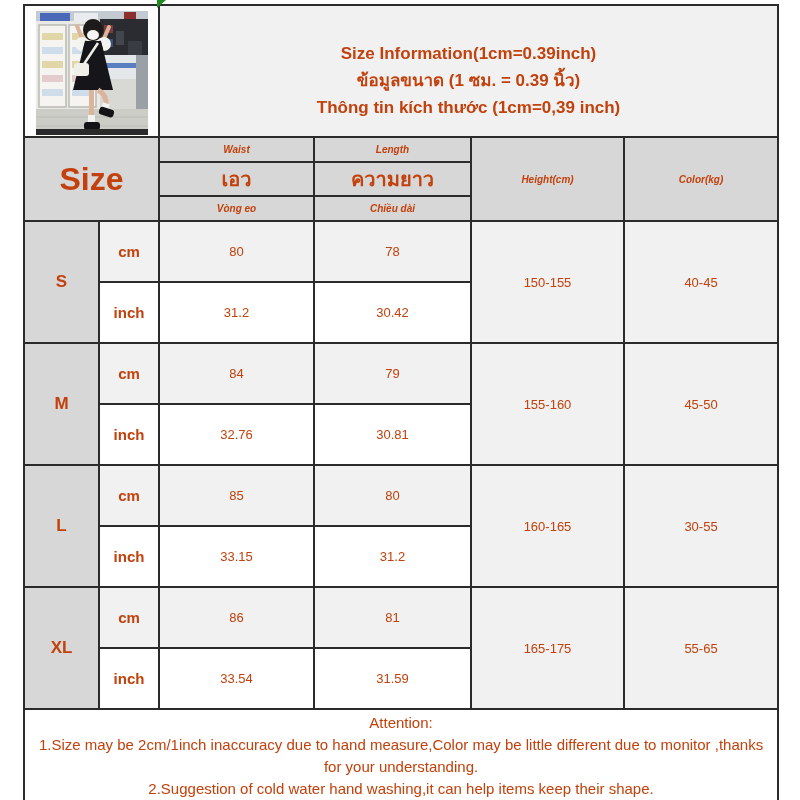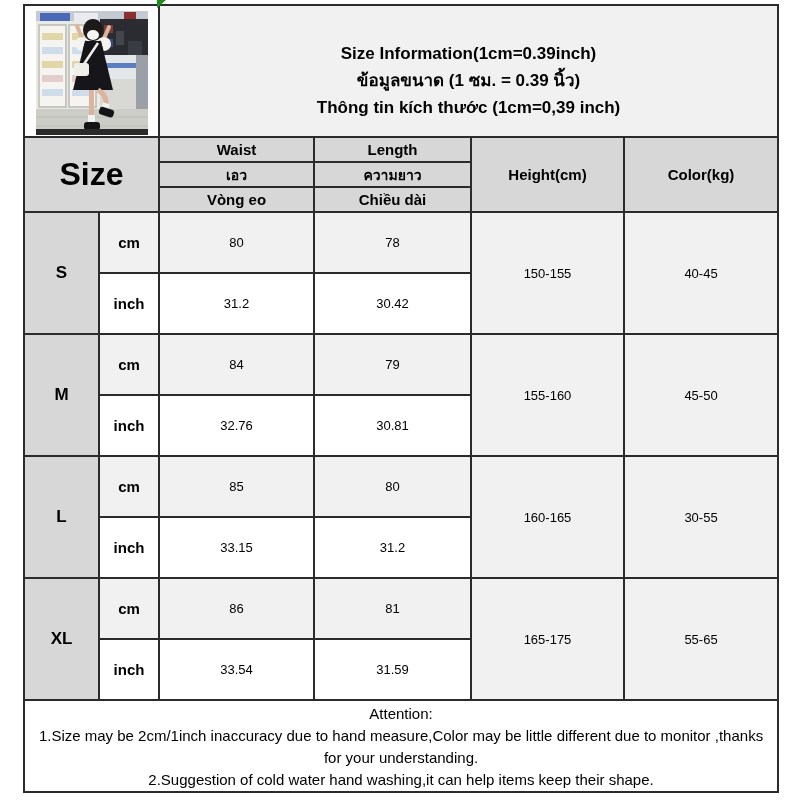--- a/index.html
+++ b/index.html
@@ -1,34 +1,34 @@
 <!DOCTYPE html>
 <html><head>
 <meta charset="utf-8">
 <style>
   html,body{margin:0;padding:0;background:#ffffff;}
   .canvas{position:relative;width:800px;height:800px;background:#ffffff;overflow:hidden;
-          font-family:"Liberation Sans",sans-serif;color:#000000;}
+          font-family:"Liberation Sans",sans-serif;color:#c2410c;}
   table.size-chart{position:absolute;left:23px;top:4px;border-collapse:collapse;table-layout:fixed;
           width:754px;}
   table.size-chart td{border:2px solid #2b2b2b;text-align:center;vertical-align:middle;padding:0;
           overflow:hidden;}
   .row-title{height:132px;}
   .row-head{height:25px;}
   .row-data{height:61px;}
   .row-att{height:92px;}
   .bg-gray{background:#d7d7d7;}
   .bg-light{background:#f1f1f1;}
   .bg-white{background:#ffffff;}
   .photo-cell{background:#fdfdfd;vertical-align:top;}
   .title-cell{font-weight:bold;font-size:17px;line-height:27px;padding-top:18px !important;
           vertical-align:top;}
   .size-big{font-weight:bold;font-size:32px;}
-  .hdr{font-weight:bold;font-size:15px;}
-  .hdr-th{font-weight:bold;font-size:14px;}
+  .hdr{font-weight:bold;font-size:10px;font-style:italic;}
+  .hdr-th{font-weight:bold;font-size:20px;}
   .szlabel{font-weight:bold;font-size:17px;}
   .unit{font-weight:bold;font-size:15px;margin-top:32px;}
   .val{font-size:13px;font-weight:normal;}
   .att-cell{font-size:15px;line-height:22px;vertical-align:top;padding-top:2px !important;}
   .att-cell .att-line{padding:0 4px;}
   .green-marker{position:absolute;left:157px;top:0;width:0;height:0;
           border-top:8px solid #1f8c1f;border-right:9px solid transparent;z-index:5;}
   .photo-wrap{width:112px;margin:4px auto 0 auto;display:block;}
 </style>
 </head>

